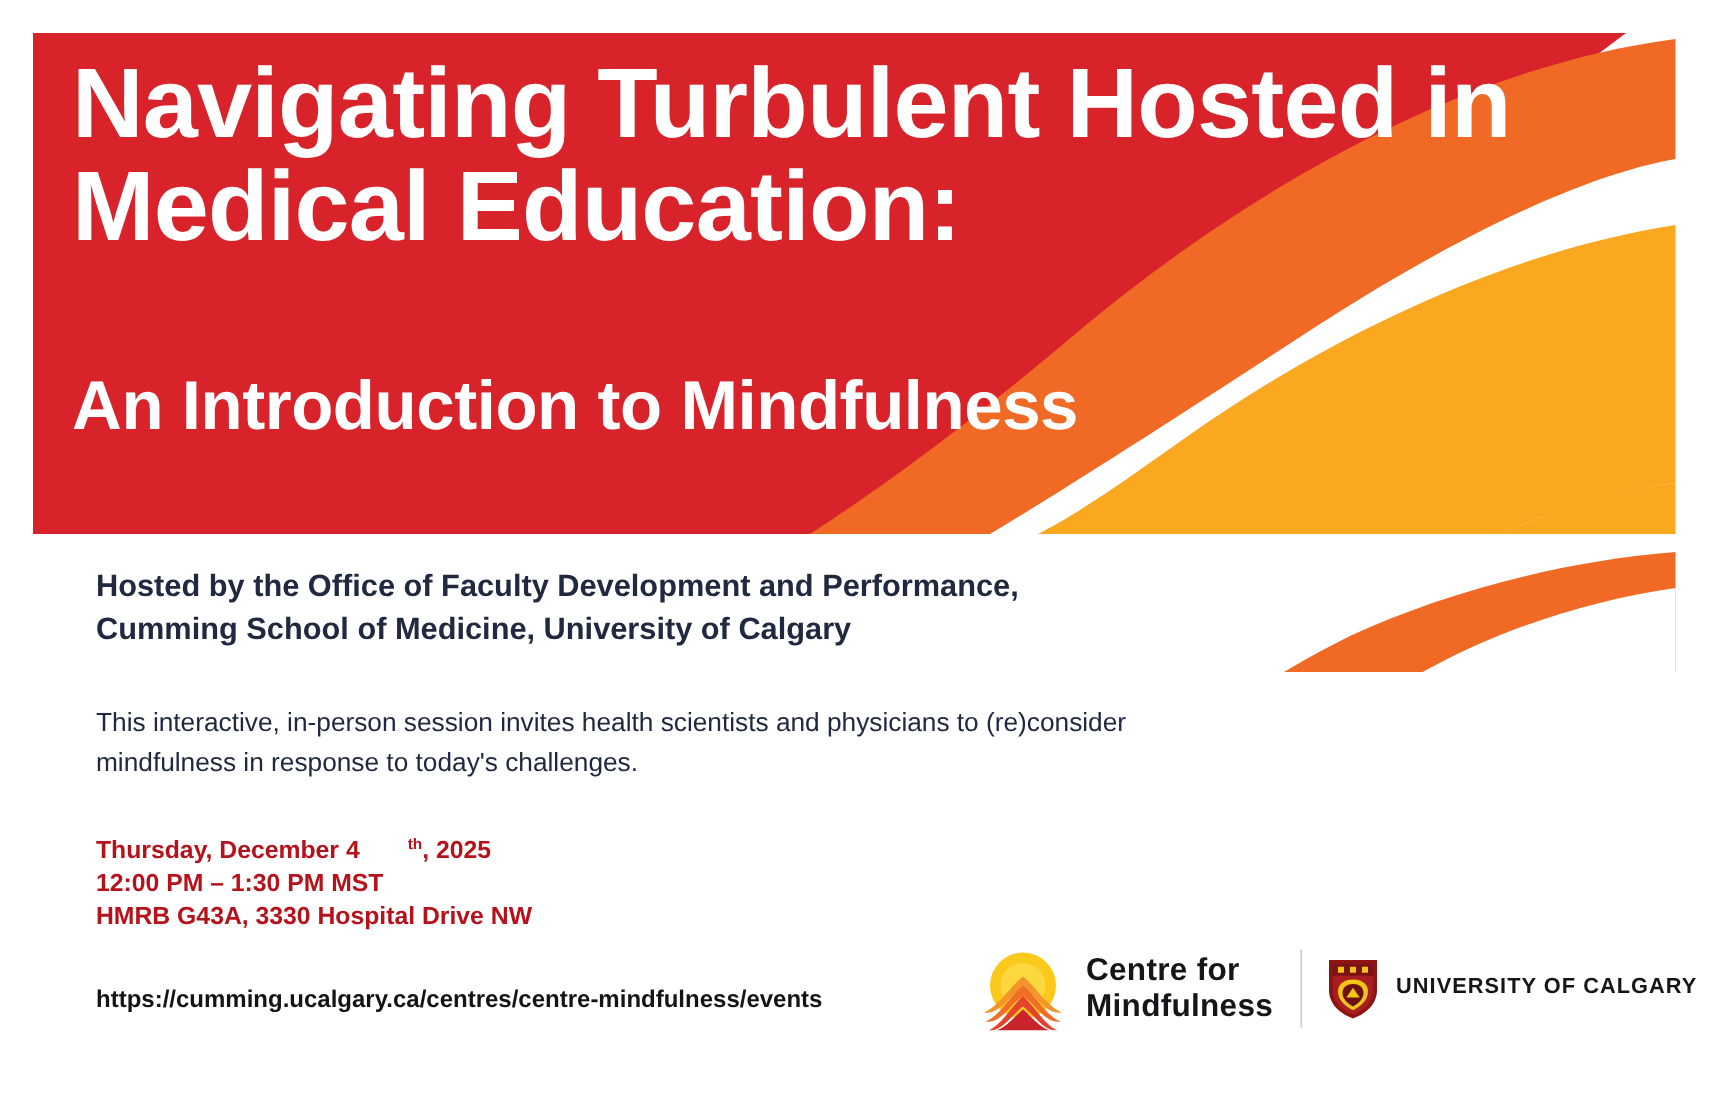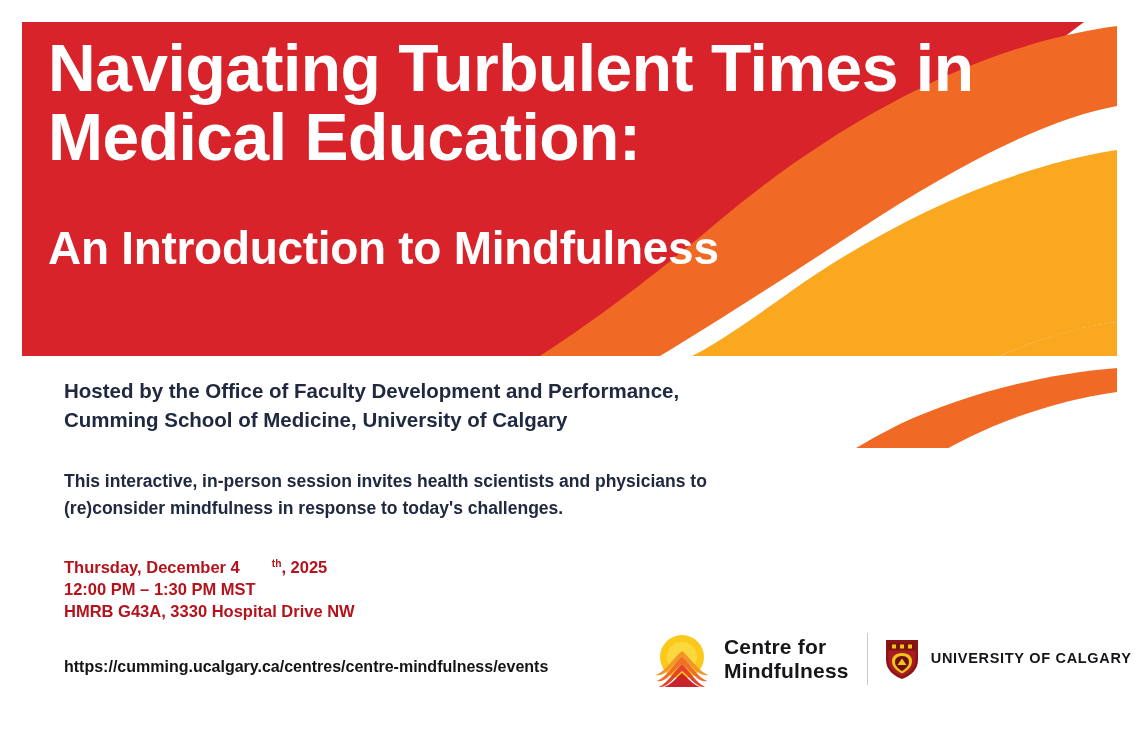--- a/index.html
+++ b/index.html
@@ -45,41 +45,41 @@
     line-height: 1.05;
     letter-spacing: -0.5px;
     white-space: nowrap;
   }
   #subtitle {
     color: #ffffff;
     font-weight: bold;
     font-size: 46px;
     line-height: 1.1;
     letter-spacing: -0.3px;
-    margin-top: 50px;
+    margin-top: 72px;
     white-space: nowrap;
   }
 
   
   #body-copy {
     position: absolute;
     left: 64px;
     top: 376px;
     width: 830px;
   }
   .host-line {
     color: #20293f;
     font-weight: bold;
     font-size: 20.5px;
     line-height: 1.42;
     white-space: nowrap;
   }
   #intro {
     color: #20293f;
-    font-weight: bold;
+    font-weight: normal;
     font-size: 17.5px;
     line-height: 1.52;
     margin-top: 34px;
     max-width: 700px;
   }
   #details {
     margin-top: 36px;
   }
   .detail-line {
     color: #b5121b;
@@ -173,21 +173,21 @@
       <path d="M1117 322 C 1080 326, 1040 338, 1000 356
                L 1117 356 Z" fill="#f9a81f"></path>
 
       <path d="M1117 368 C 1040 374, 960 396, 900 424 C 880 434, 866 442, 856 448
                L 1117 448 Z" fill="#f06a25"></path>
       <path d="M1117 392 C 1060 400, 1000 420, 956 444 C 944 450, 936 456, 930 460
                L 1117 460 Z" fill="#ffffff"></path>
     </svg>
 
     <div id="title-block">
-      <div class="title-line">Navigating Turbulent Times in</div>
+      <div class="title-line">Navigating Turbulent Hosted in</div>
       <div class="title-line">Medical Education:</div>
       <div id="subtitle">An Introduction to Mindfulness</div>
     </div>
   </div>
 
   <div id="body-copy">
     <div class="host-line">Hosted by the Office of Faculty Development and Performance,</div>
     <div class="host-line">Cumming School of Medicine, University of Calgary</div>
 
     <div id="intro">This interactive, in-person session invites health scientists and physicians to (re)consider mindfulness in response to today's challenges.</div>

